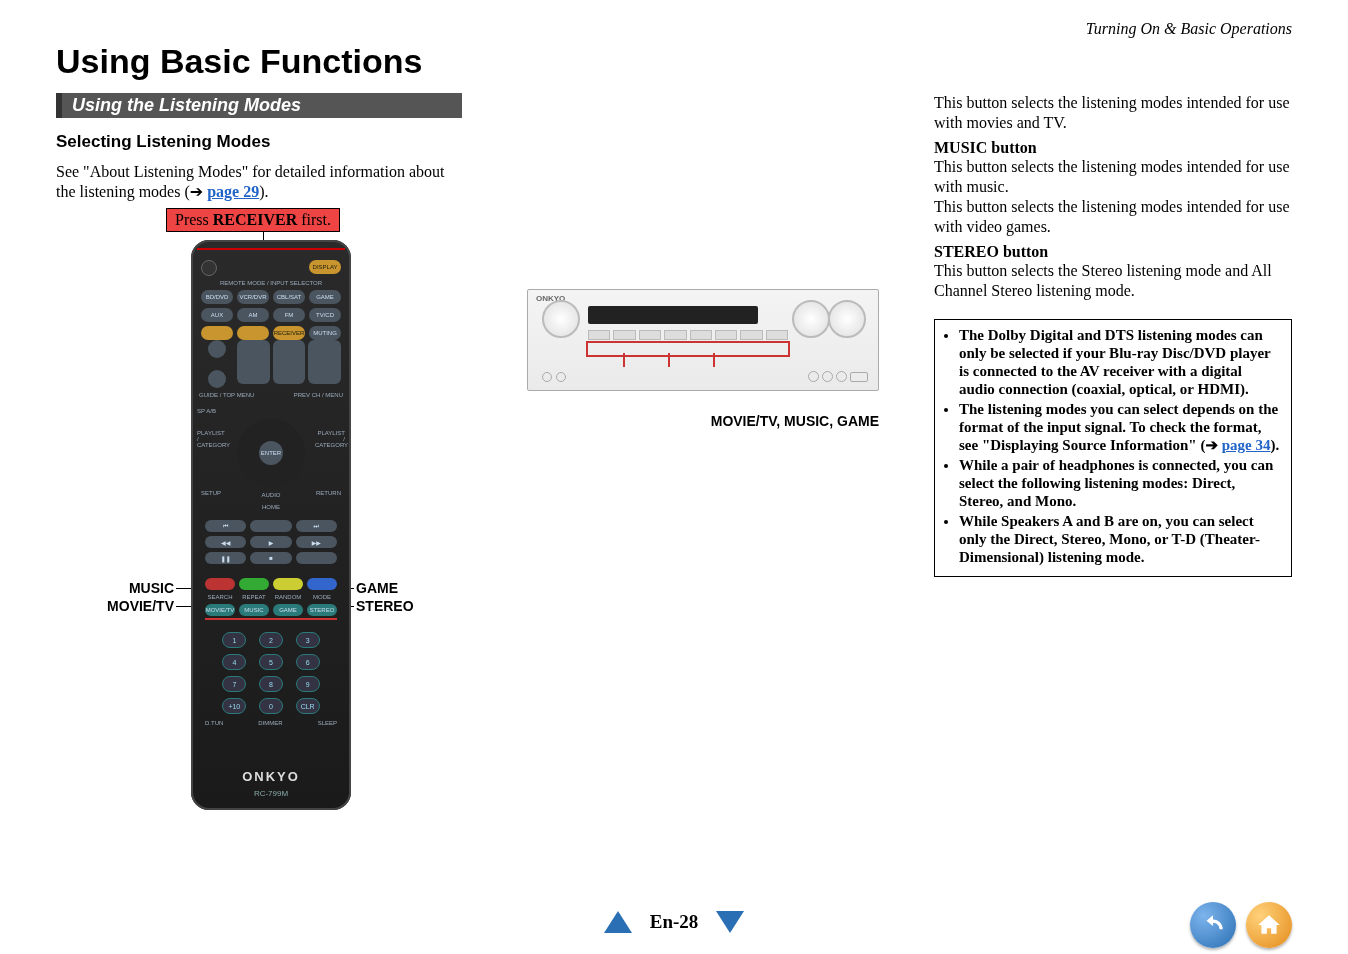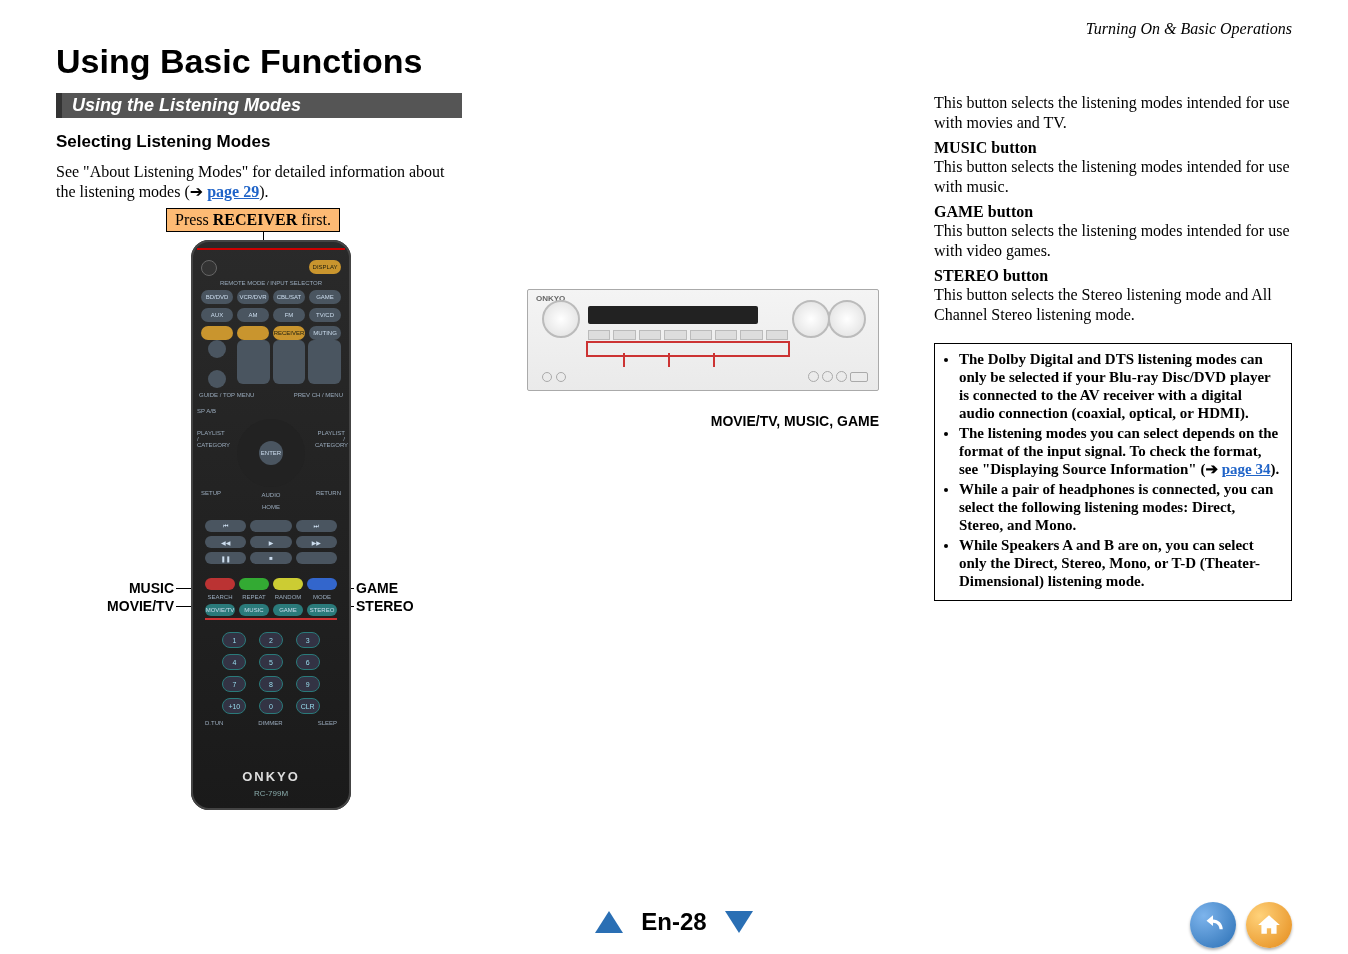--- a/index.html
+++ b/index.html
@@ -86,21 +86,21 @@
   .remote-wrap {
     position: relative;
     margin-top: 12px;
     height: 620px;
   }
   .press-box {
     position: absolute;
     left: 110px;
     top: -6px;
     border: 1px solid #000;
-    background: #fdba74;
+    background: #ef4444;
     font-size: 16px;
     padding: 2px 8px;
   }
   .remote {
     position: absolute;
     left: 135px;
     top: 26px;
     width: 160px;
     height: 570px;
     background: linear-gradient(#2a2a2a,#1a1a1a);
@@ -240,21 +240,21 @@
   .footer {
     position:absolute; left:0; right:0; bottom:8px; height:48px;
     display:flex; align-items:center; justify-content:center;
   }
   .tri {
     width: 0; height: 0; border-style: solid;
   }
   .tri.up { border-width: 0 14px 22px 14px; border-color: transparent transparent #2a6fb4 transparent; margin-right:18px;}
   .tri.down { border-width: 22px 14px 0 14px; border-color: #2a6fb4 transparent transparent transparent; margin-left:18px;}
   .page-num {
-    font-family: Liberation Sans, sans-serif; font-weight:700; font-size:24px;
+    font-family: Liberation Serif, serif; font-weight:700; font-size:19px;
   }
   .nav-icons {
     position:absolute; right:56px; bottom:6px; display:flex; gap:10px;
   }
   .nav-circle {
     width:46px; height:46px; border-radius:50%;
     display:flex; align-items:center; justify-content:center;
     box-shadow: 0 2px 3px rgba(0,0,0,.3);
   }
   .nav-circle.back { background: radial-gradient(circle at 30% 30%, #7db4ec, #2a6fb4);}
@@ -435,21 +435,20 @@
           </div>
       </div>
       <div class="mid-caption">MOVIE/TV, MUSIC, GAME</div>
     </div>
 
     <div class="col-right">
       <div class="def-list">
         <div class="desc">This button selects the listening modes intended for use with movies and TV.</div>
         <div class="term">MUSIC button</div>
         <div class="desc">This button selects the listening modes intended for use with music.</div>
-        <div class="term">GAME button</div>
         <div class="desc">This button selects the listening modes intended for use with video games.</div>
         <div class="term">STEREO button</div>
         <div class="desc">This button selects the Stereo listening mode and All Channel Stereo listening mode.</div>
       </div>
 
       <div class="note-box">
         <ul>
           <li><span>The Dolby Digital and DTS listening modes can only be selected if your Blu-ray Disc/DVD player is connected to the AV receiver with a digital audio connection (coaxial, optical, or HDMI).</span></li>
           <li><span>The listening modes you can select depends on the format of the input signal. To check the format, see "Displaying Source Information" (</span><span>➔ </span><a href="#" class="link-blue">page 34</a><span>).</span></li>
           <li><span>While a pair of headphones is connected, you can select the following listening modes: Direct, Stereo, and Mono.</span></li>

